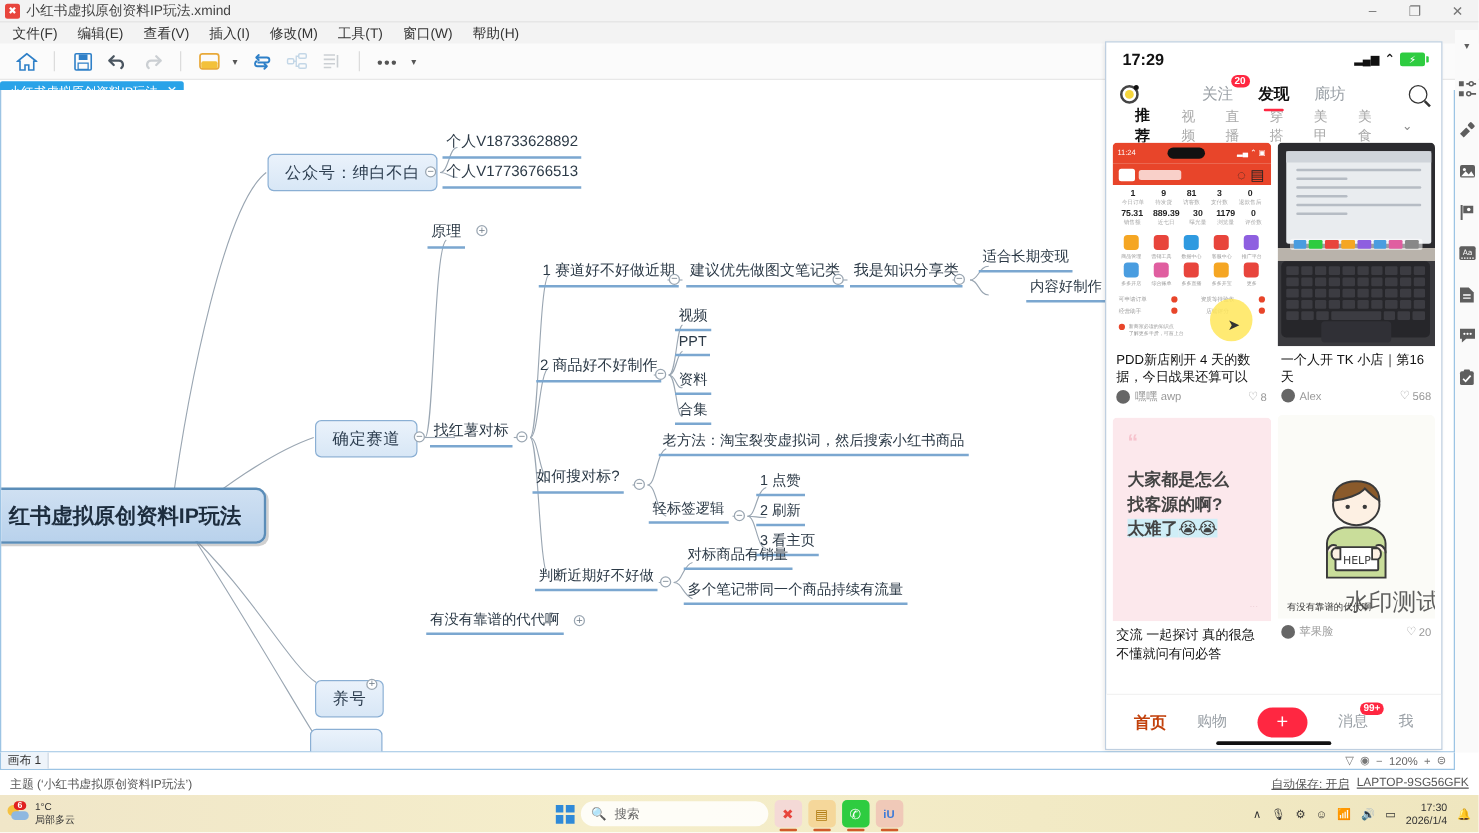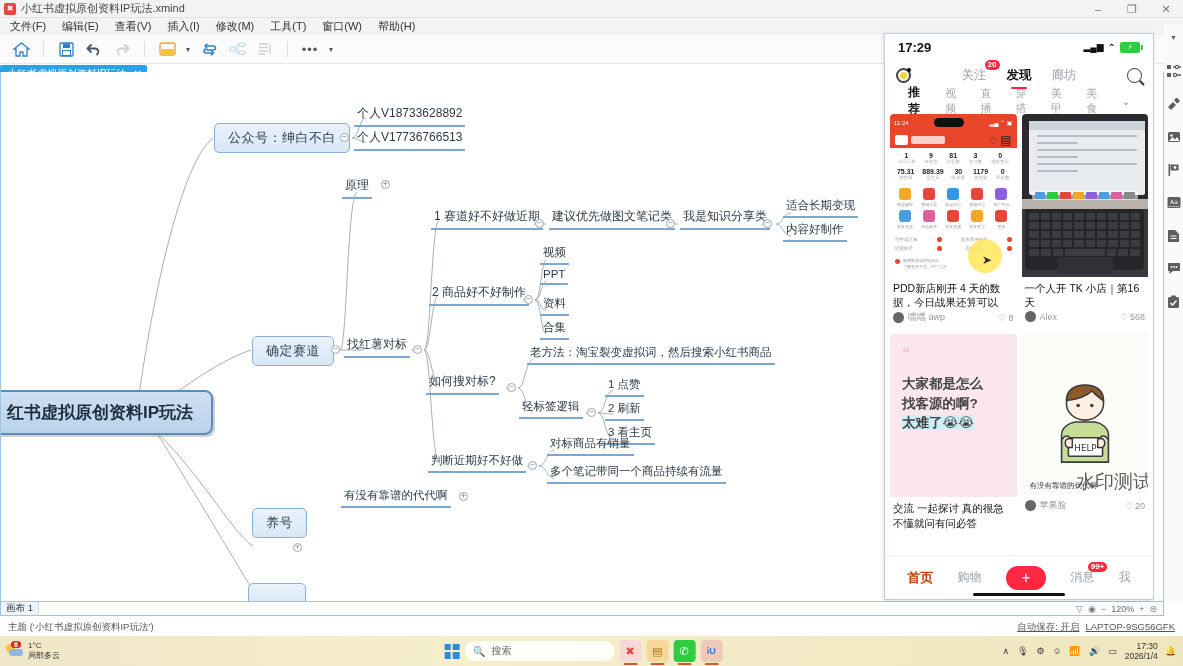--- a/index.html
+++ b/index.html
@@ -453,21 +453,21 @@
       <span>建议优先做图文笔记类</span>
     </div>
     <div class="toggle" style="left:665px; top:147px;">−</div>
     <div class="node line" style="left:679px; top:136px;">
       <span>我是知识分享类</span>
     </div>
     <div class="toggle" style="left:762px; top:147px;">−</div>
     <div class="node line small" style="left:782px; top:126px;">
       <span>适合长期变现</span>
     </div>
-    <div class="node line small" style="left:782px; top:150px;font-family:Liberation Mono, monospace;">
+    <div class="node line small" style="left:820px; top:150px;font-family:Liberation Mono, monospace;">
       <span>内容好制作</span>
     </div>
 
     <div class="node line" style="left:428px; top:212px;">
       <span>2 商品好不好制作</span>
     </div>
     <div class="toggle" style="left:523px; top:223px;">−</div>
     <div class="node line small" style="left:539px; top:173px;">
       <span>视频</span>
     </div>
@@ -511,21 +511,21 @@
     </div>
     <div class="node line small" style="left:546px; top:392px;">
       <span>多个笔记带同一个商品持续有流量</span>
     </div>
 
     <div class="node line small" style="left:340px; top:416px;">
       <span>有没有靠谱的代代啊</span>
     </div>
     <div class="toggle" style="left:458px; top:420px;">+</div>
 
-    <div class="node box" style="left:251px; top:436px;">
+    <div class="node box" style="left:251px; top:472px;">
       <span>养号</span>
     </div>
     <div class="toggle" style="left:292px; top:471px;">+</div>
 
     <div class="node box" style="left:247px; top:511px; width:58px; height:24px; overflow:hidden;"></div>
   </div>
 </div>
 
 <div id="phone">
   <div class="status">

